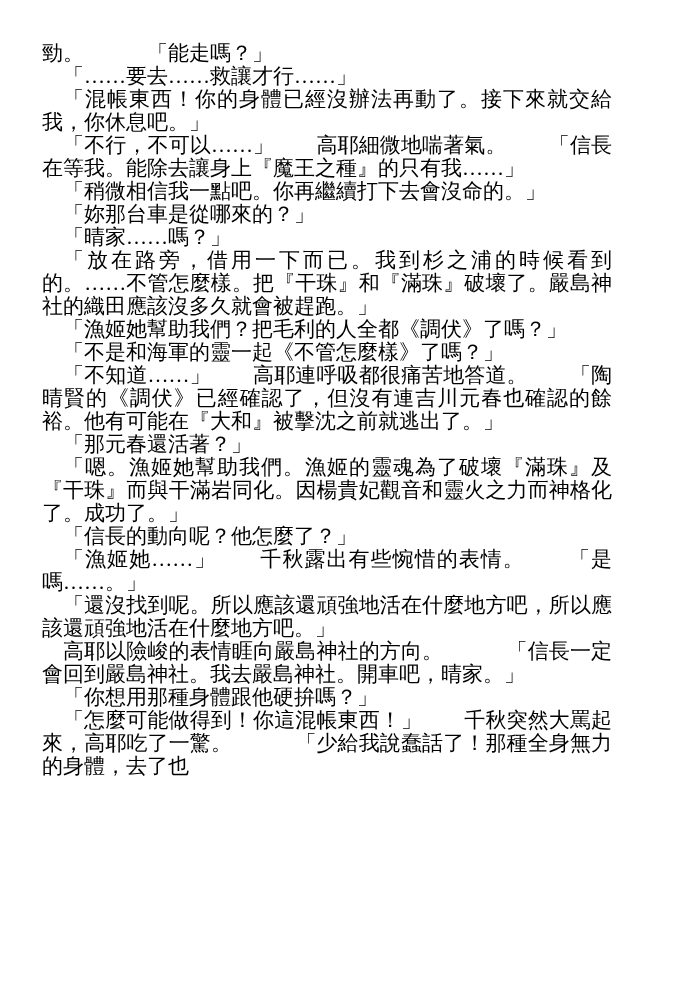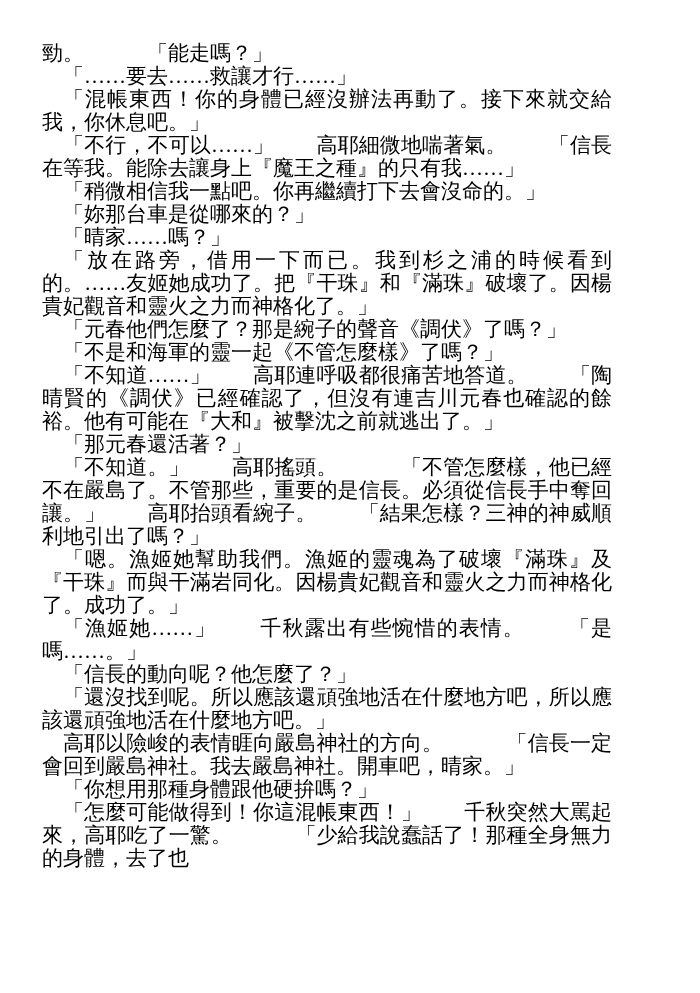--- a/index.html
+++ b/index.html
@@ -36,26 +36,25 @@
 <body>
 
 <div class="page">
   <p class="noindent">勁。　　　「能走嗎？」</p>
   <p>「……要去……救讓才行……」</p>
   <p>「混帳東西！你的身體已經沒辦法再動了。接下來就交給我，你休息吧。」</p>
   <p>「不行，不可以……」　　高耶細微地喘著氣。　　「信長在等我。能除去讓身上『魔王之種』的只有我……」</p>
   <p>「稍微相信我一點吧。你再繼續打下去會沒命的。」</p>
   <p>「妳那台車是從哪來的？」</p>
   <p>「晴家……嗎？」</p>
-  <p>「放在路旁，借用一下而已。我到杉之浦的時候看到的。……友姬她成功了。把『干珠』和『滿珠』破壞了。因楊貴妃觀音和靈火之力而神格化了。」</p>
-  <p>「元春他們怎麼了？那是綩子的聲音《調伏》了嗎？」</p>
+  <p>「放在路旁，借用一下而已。我到杉之浦的時候看到的。……不管怎麼樣。把『干珠』和『滿珠』破壞了。嚴島神社的織田應該沒多久就會被趕跑。」</p>
+  <p>「漁姬她幫助我們？把毛利的人全都《調伏》了嗎？」</p>
   <p>「不是和海軍的靈一起《不管怎麼樣》了嗎？」</p>
   <p>「不知道……」　　高耶連呼吸都很痛苦地答道。　　「陶晴賢的《調伏》已經確認了，但沒有連吉川元春也確認的餘裕。他有可能在『大和』被擊沈之前就逃出了。」</p>
   <p>「那元春還活著？」</p>
-  <p>「不知道。」　　高耶搖頭。　　　「不管怎麼樣，他已經不在嚴島了。不管那些，重要的是信長。必須從信長手中奪回讓。」　　高耶抬頭看綩子。　　「結果怎樣？三神的神威順利地引出了嗎？」</p>
   <p>「嗯。漁姬她幫助我們。漁姬的靈魂為了破壞『滿珠』及『干珠』而與干滿岩同化。因楊貴妃觀音和靈火之力而神格化了。成功了。」</p>
+  <p>「信長的動向呢？他怎麼了？」</p>
   <p>「漁姬她……」　　千秋露出有些惋惜的表情。　　「是嗎……。」</p>
-  <p>「信長的動向呢？他怎麼了？」</p>
   <p>「還沒找到呢。所以應該還頑強地活在什麼地方吧，所以應該還頑強地活在什麼地方吧。」</p>
   <p>高耶以險峻的表情睚向嚴島神社的方向。　　　「信長一定會回到嚴島神社。我去嚴島神社。開車吧，晴家。」</p>
   <p>「你想用那種身體跟他硬拚嗎？」</p>
   <p>「怎麼可能做得到！你這混帳東西！」　　千秋突然大罵起來，高耶吃了一驚。　　　「少給我說蠢話了！那種全身無力的身體，去了也</p>
 </div>
 
 </body></html>

